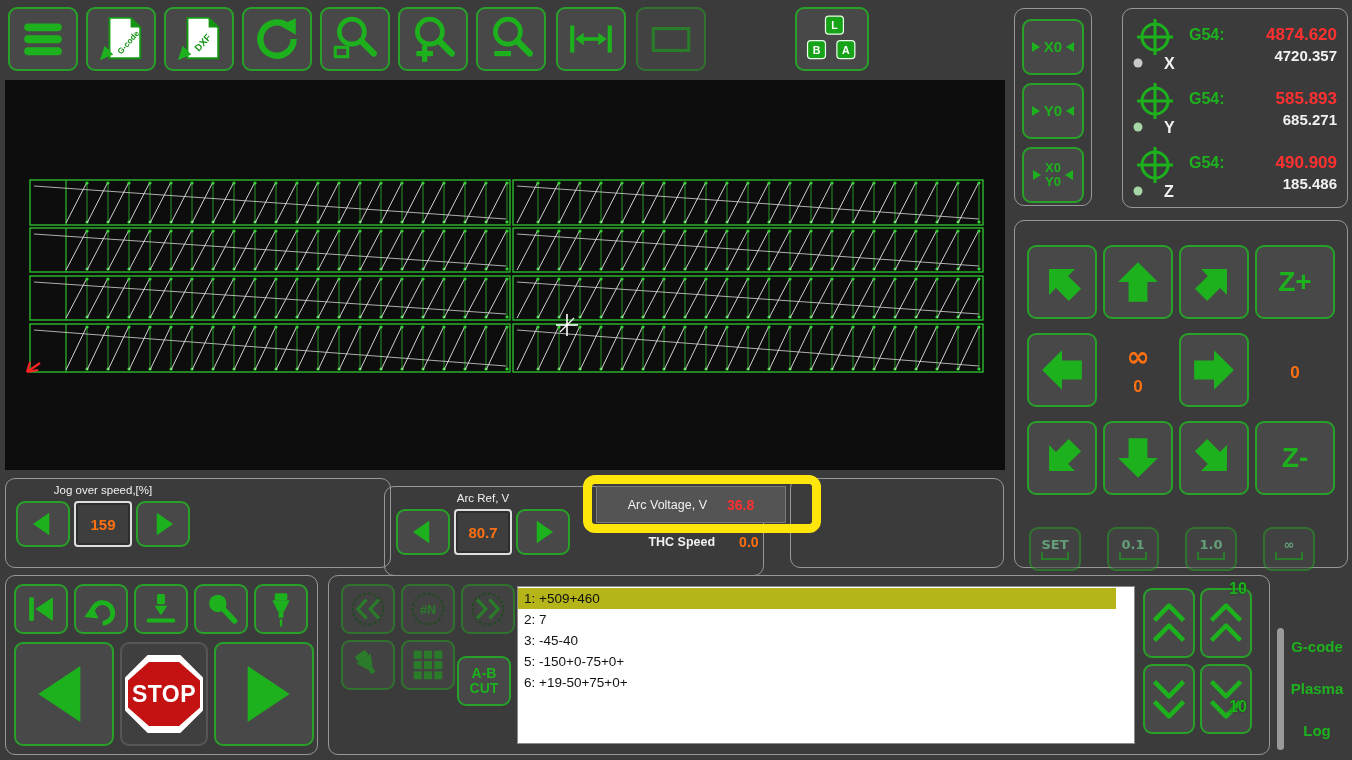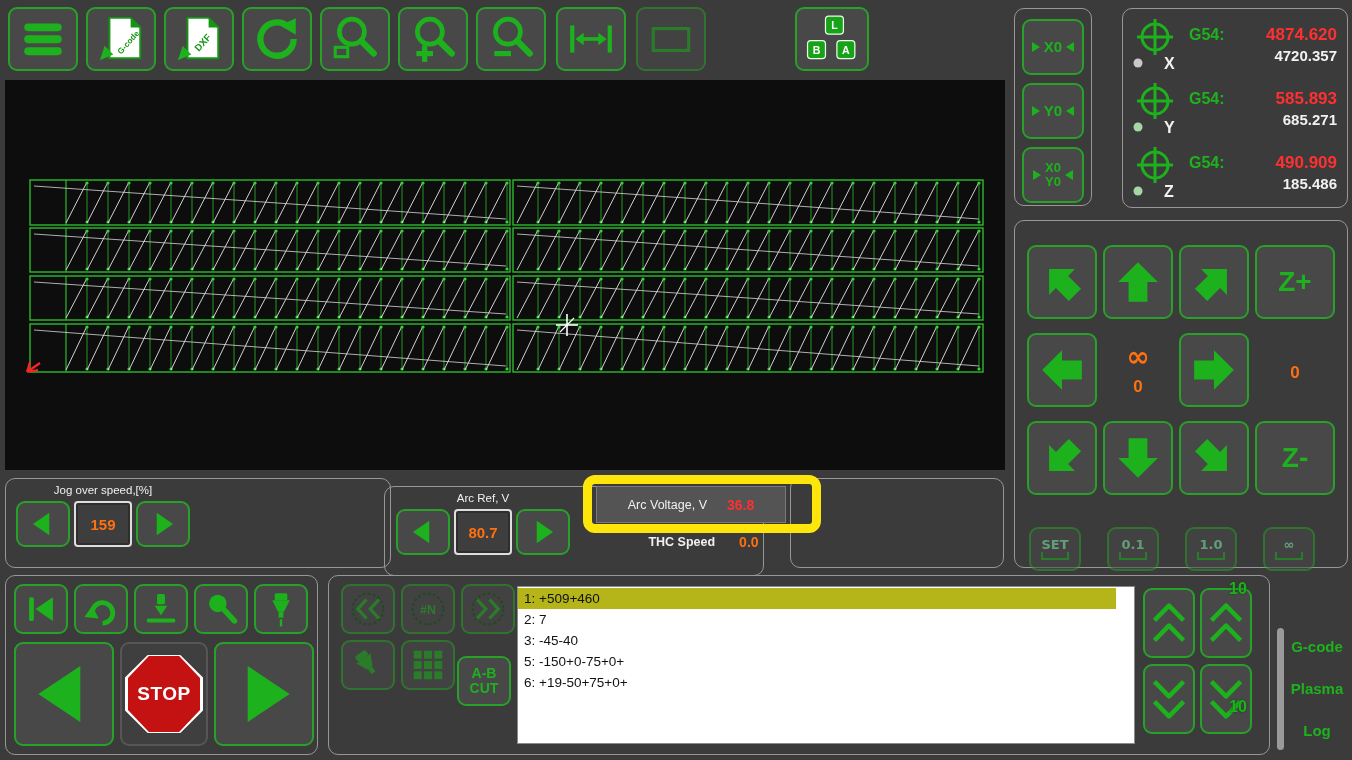--- a/index.html
+++ b/index.html
@@ -53,21 +53,21 @@
   .thc-row{display:flex;align-items:center;justify-content:center;gap:24px;z-index:5;}
   .thc-label{color:#f0f0f0;font-size:12.5px;font-weight:bold;}
   .thc-val{color:#ff7010;font-weight:bold;font-size:14px;}
   .annot{border:9px solid #ffe60a;border-radius:12px;z-index:6;pointer-events:none;}
   
   .sbtn{width:54px;height:50px;}
   .sbtn svg{width:38px;height:38px;}
   .bigbtn svg{width:70px;height:78px;}
   .stop-btn{border-color:#565656;background:#3f3f3f;}
   .octo-outer{width:78px;height:78px;background:#ffffff;clip-path:polygon(29% 0%,71% 0%,100% 29%,100% 71%,71% 100%,29% 100%,0% 71%,0% 29%);display:flex;align-items:center;justify-content:center;}
-  .octo-inner{width:72px;height:76px;background:#c41212;clip-path:polygon(29% 0%,71% 0%,100% 29%,100% 71%,71% 100%,29% 100%,0% 71%,0% 29%);display:flex;align-items:center;justify-content:center;color:#fff;font-weight:bold;font-size:19px;letter-spacing:.5px;}
+  .octo-inner{width:72px;height:64px;background:#c41212;clip-path:polygon(29% 0%,71% 0%,100% 29%,100% 71%,71% 100%,29% 100%,0% 71%,0% 29%);display:flex;align-items:center;justify-content:center;color:#fff;font-weight:bold;font-size:23px;letter-spacing:.5px;}
   
   .gcode-list{position:absolute;left:188px;top:10px;width:618px;height:158px;background:#ffffff;border:1px solid #8a8a8a;overflow:hidden;padding-top:1px;}
   .grow{height:21px;line-height:21px;padding:0 6px;color:#111;font-size:13.5px;white-space:nowrap;}
   .grow.active{background:#b5b51a;width:97%;}
   .abcut{color:#1db21d;font-weight:bold;font-size:14px;line-height:1.05;text-align:center;}
   .scroll-btn{width:52px;height:70px;}
   .scroll-btn svg{width:40px;height:54px;}
   .ten{position:absolute;color:#1db21d;font-weight:bold;font-size:16px;z-index:3;text-shadow:0 0 2px #0a3a0a;}
   .tab{color:#1db21d;font-weight:bold;font-size:15px;width:70px;text-align:center;}
   .sidebar-track{background:#9a9a9a;border-radius:4px;}

